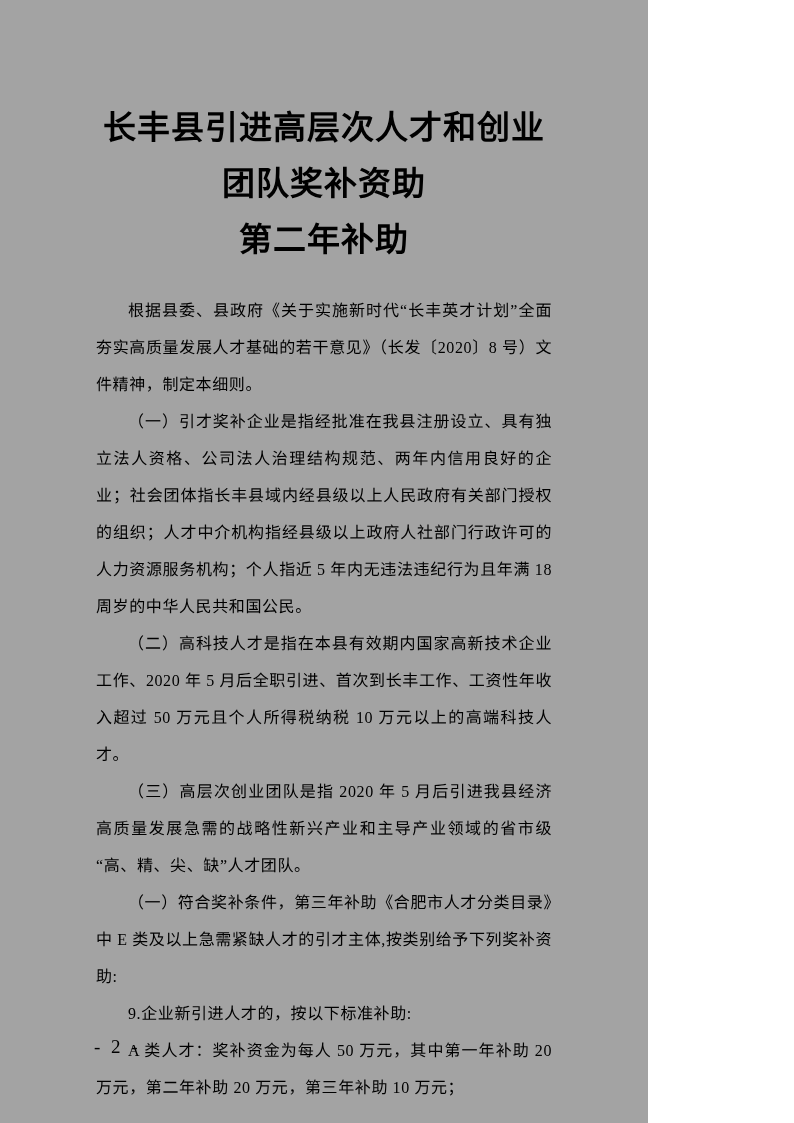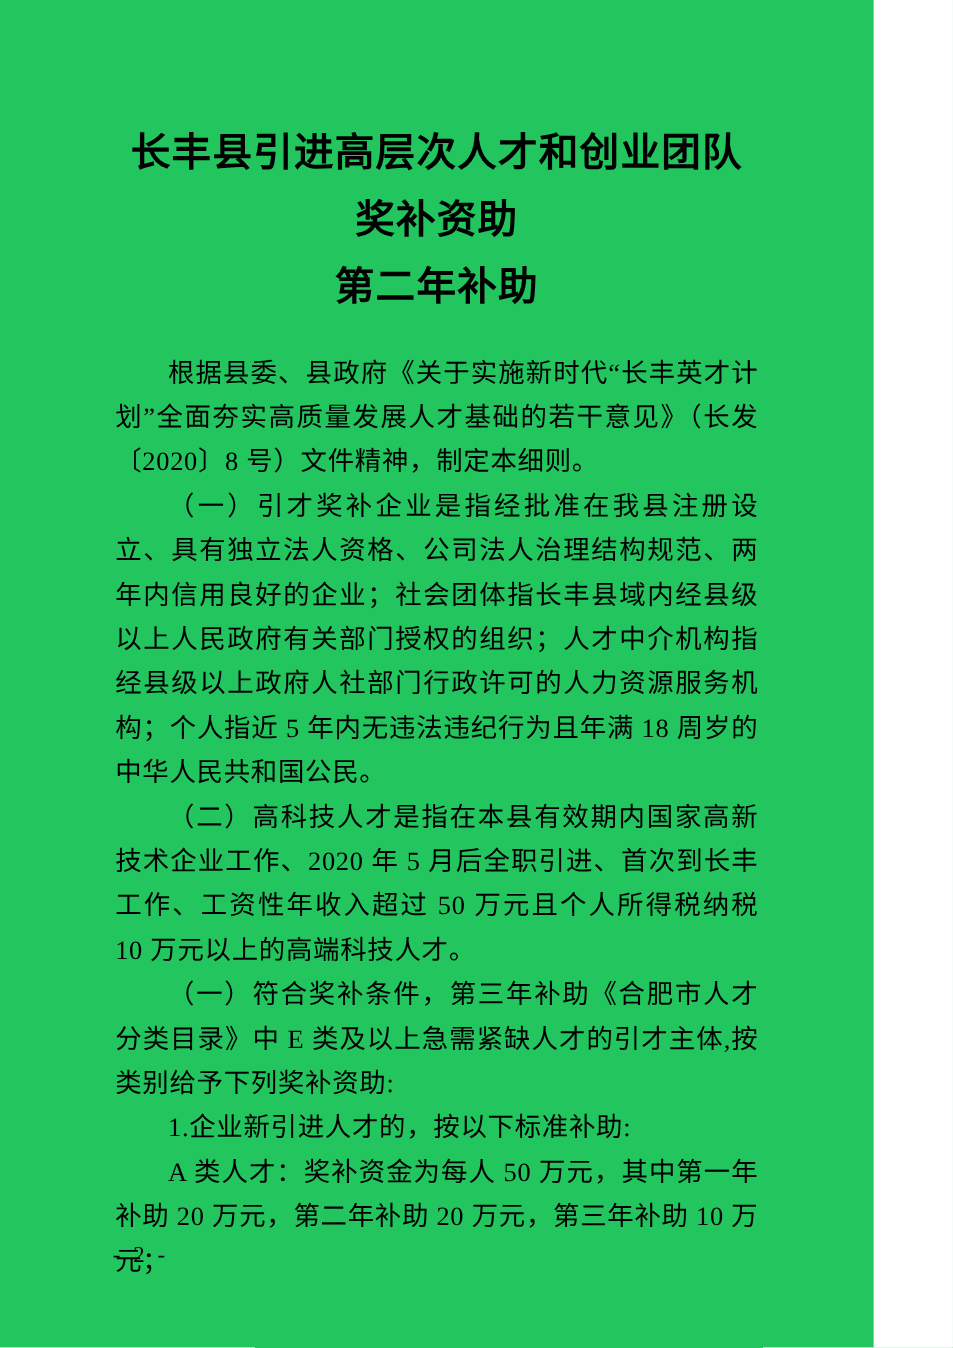--- a/index.html
+++ b/index.html
@@ -2,23 +2,23 @@
 <html lang="zh-CN"><head>
 <meta charset="utf-8">
 <style>
   html, body {
     margin: 0;
     padding: 0;
     background: #ffffff;
   }
   .page {
     position: relative;
-    width: 728px;
+    width: 648px;
     height: 1123px;
-    background: #22c55e;
+    background: #a3a3a3;
     color: #000000;
     font-family: "Liberation Serif", "DejaVu Serif", serif;
     overflow: hidden;
     box-sizing: border-box;
   }
   .content {
     position: absolute;
     left: 96px;
     right: 96px;
     top: 100px;
@@ -29,21 +29,21 @@
     line-height: 56px;
     text-align: center;
     letter-spacing: 1px;
     font-family: "Liberation Serif", "DejaVu Serif", serif;
   }
   .body-text {
     margin-top: 24px;
   }
   .para {
     margin: 0;
-    font-size: 22px;
+    font-size: 16px;
     line-height: 37px;
     letter-spacing: 0.6px;
     text-align: justify;
     text-indent: 2em;
     font-family: "Liberation Serif", "DejaVu Serif", serif;
   }
   .para.heading {
     font-weight: bold;
     font-family: "DejaVu Sans", "Liberation Sans", sans-serif;
     letter-spacing: 0.2px;
@@ -70,24 +70,25 @@
     </div>
 
     <div class="body-text">
       <p class="para">根据县委、县政府《关于实施新时代“长丰英才计划”全面夯实高质量发展人才基础的若干意见》（长发〔2020〕8 号）文件精神，制定本细则。</p>
 
 
       <p class="para">（一）引才奖补企业是指经批准在我县注册设立、具有独立法人资格、公司法人治理结构规范、两年内信用良好的企业；社会团体指长丰县域内经县级以上人民政府有关部门授权的组织；人才中介机构指经县级以上政府人社部门行政许可的人力资源服务机构；个人指近 5 年内无违法违纪行为且年满 18 周岁的中华人民共和国公民。</p>
 
       <p class="para">（二）高科技人才是指在本县有效期内国家高新技术企业工作、2020 年 5 月后全职引进、首次到长丰工作、工资性年收入超过 50 万元且个人所得税纳税 10 万元以上的高端科技人才。</p>
 
+      <p class="para">（三）高层次创业团队是指 2020 年 5 月后引进我县经济高质量发展急需的战略性新兴产业和主导产业领域的省市级“高、精、尖、缺”人才团队。</p>
 
 
       <p class="para">（一）符合奖补条件，第三年补助《合肥市人才分类目录》中 E 类及以上急需紧缺人才的引才主体,按类别给予下列奖补资助:</p>
 
-      <p class="para">1.企业新引进人才的，按以下标准补助:</p>
+      <p class="para">9.企业新引进人才的，按以下标准补助:</p>
 
       <p class="para">A 类人才：奖补资金为每人 50 万元，其中第一年补助 20 万元，第二年补助 20 万元，第三年补助 10 万元；</p>
     </div>
   </div>
 
   <div class="page-number">- 2 -</div>
 </div>
 
 </body></html>

